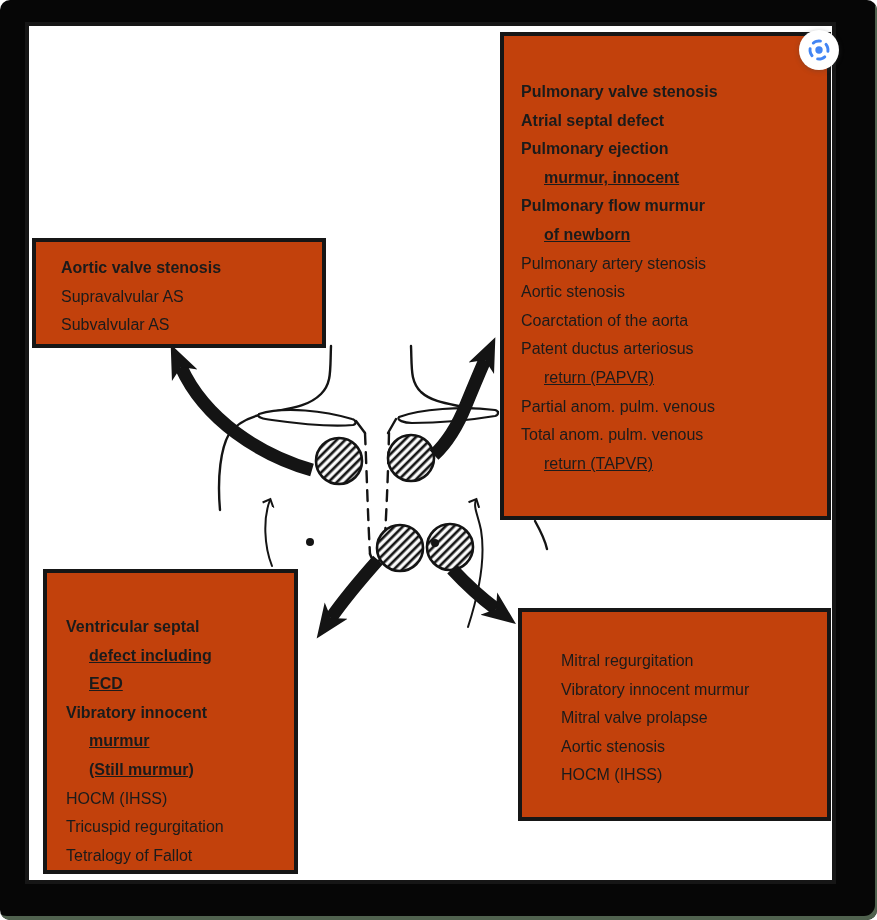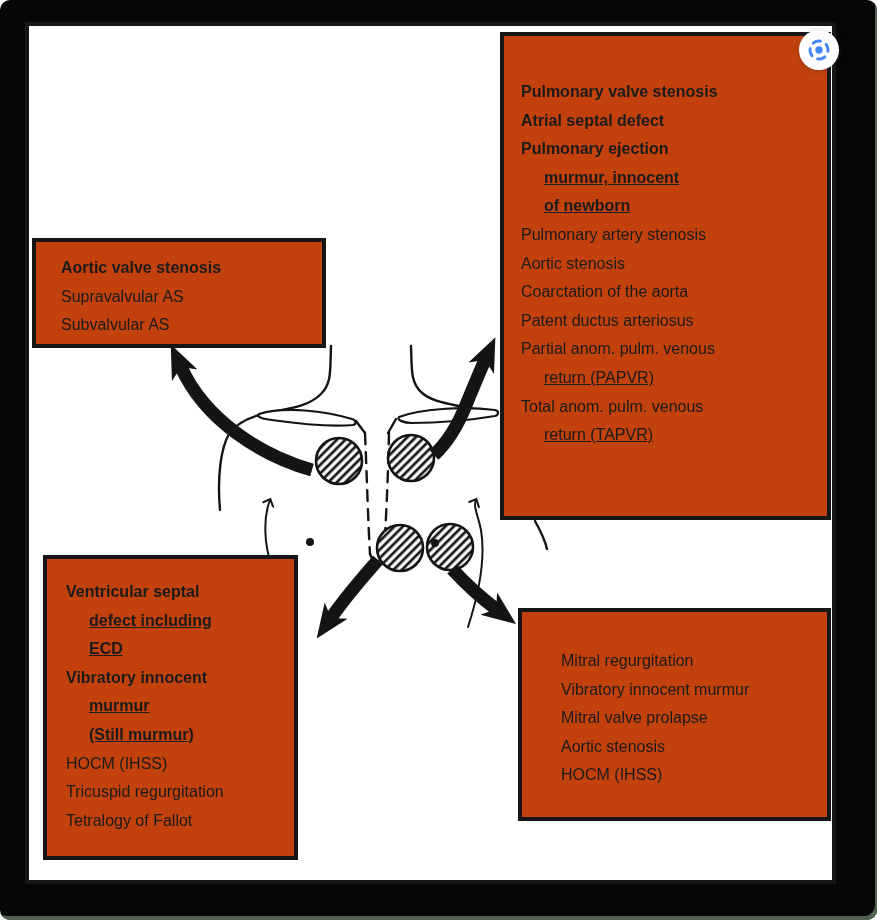--- a/index.html
+++ b/index.html
@@ -15,21 +15,21 @@
   }
   .dxbox{
     position:absolute;background:#c2410c;border:4px solid #161616;box-sizing:border-box;
     color:#1b1b1b;font-size:16px;line-height:28.6px;white-space:nowrap;
   }
   .ln{height:28.6px;}
   .bold{font-weight:700;}
   .ind{padding-left:23px;text-decoration:underline;}
   #box-aortic   {left:32px;  top:238px; width:294px; height:110px; padding:12px 0 0 25px;}
   #box-pulmonary{left:500px; top:32px;  width:331px; height:488px; padding:42px 0 0 17px;}
-  #box-vsd      {left:43px;  top:555px; width:255px; height:305px; padding:19px 0 0 19px;}
+  #box-vsd      {left:43px;  top:569px; width:255px; height:305px; padding:40px 0 0 19px;}
   #box-mitral   {left:518px; top:608px; width:313px; height:213px; padding:35px 0 0 39px;}
   #anatomy{position:absolute;left:150px;top:325px;width:400px;height:350px;}
   #lens-btn{
     position:absolute;left:799px;top:30px;width:40px;height:40px;border-radius:50%;
     background:#ffffff;box-shadow:0 1px 5px rgba(60,64,67,.35);
     display:flex;align-items:center;justify-content:center;cursor:pointer;
   }
 </style>
 </head>
 <body>
@@ -91,27 +91,28 @@
     <div class="ln bold">Aortic valve stenosis</div>
     <div class="ln">Supravalvular AS</div>
     <div class="ln">Subvalvular AS</div>
   </div>
 
   <div id="box-pulmonary" class="dxbox">
     <div class="ln bold">Pulmonary valve stenosis</div>
     <div class="ln bold">Atrial septal defect</div>
     <div class="ln bold">Pulmonary ejection</div>
     <div class="ln bold ind">murmur, innocent</div>
+    <div class="ln bold">Pulmonary flow murmur</div>
     <div class="ln bold ind">of newborn</div>
     <div class="ln">Pulmonary artery stenosis</div>
     <div class="ln">Aortic stenosis</div>
     <div class="ln">Coarctation of the aorta</div>
     <div class="ln">Patent ductus arteriosus</div>
+    <div class="ln ind">return (PAPVR)</div>
     <div class="ln">Partial anom. pulm. venous</div>
-    <div class="ln ind">return (PAPVR)</div>
     <div class="ln">Total anom. pulm. venous</div>
     <div class="ln ind">return (TAPVR)</div>
   </div>
 
   <div id="box-vsd" class="dxbox">
     <div class="ln bold">Ventricular septal</div>
     <div class="ln bold ind">defect including</div>
     <div class="ln bold ind">ECD</div>
     <div class="ln bold">Vibratory innocent</div>
     <div class="ln bold ind">murmur</div>

